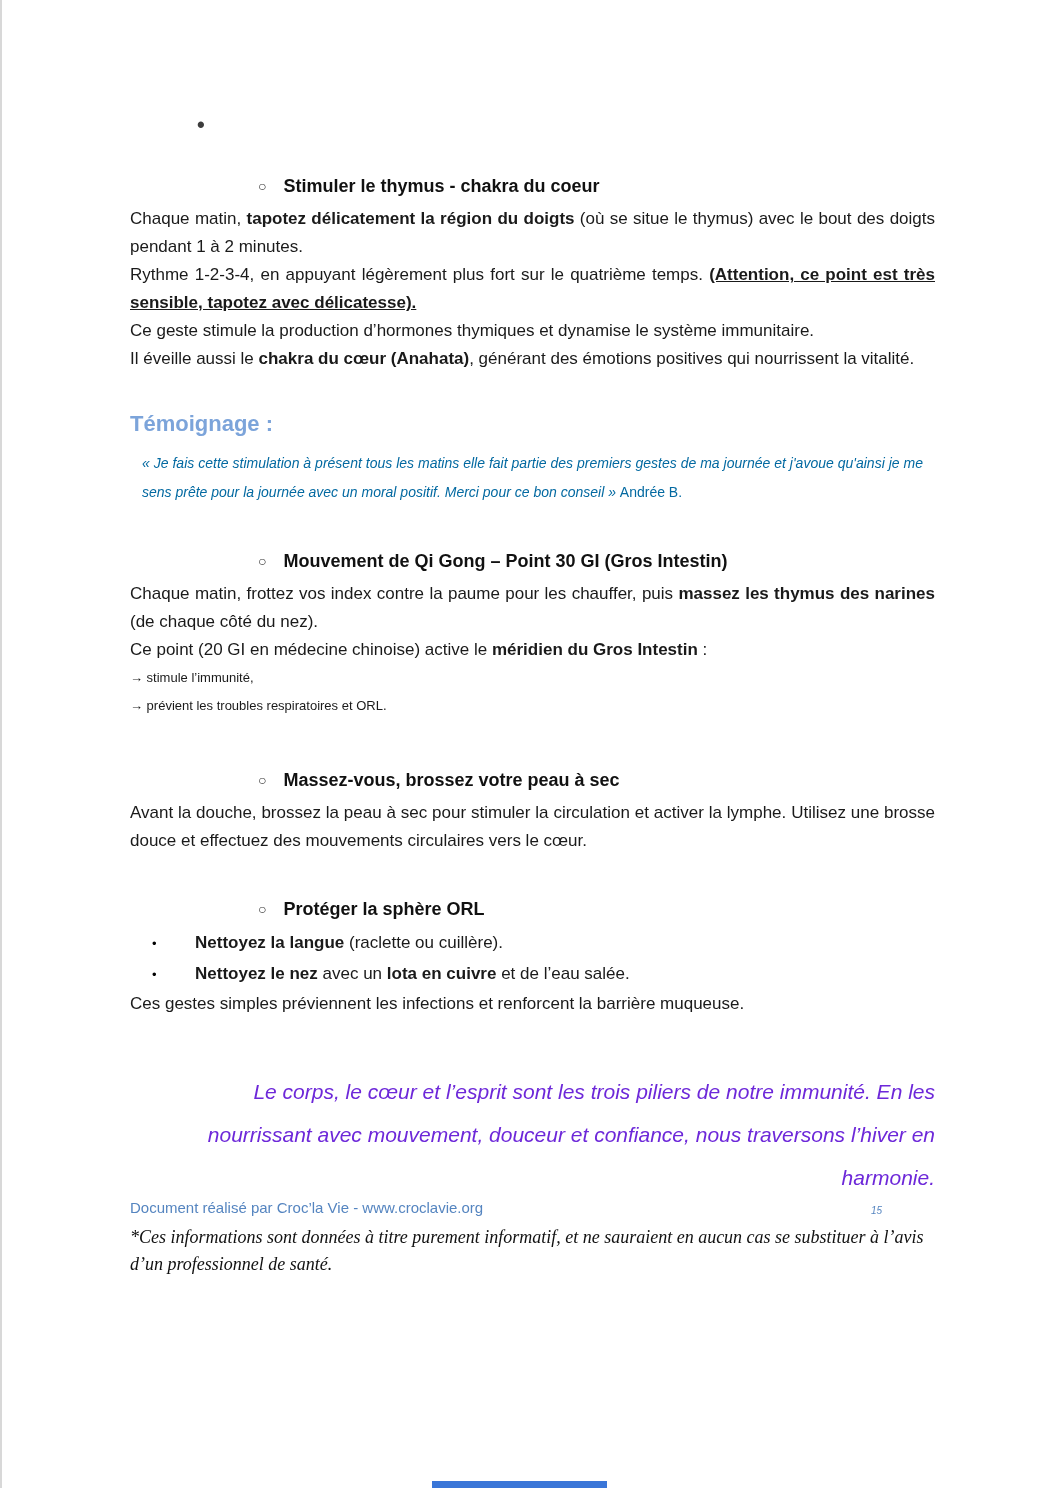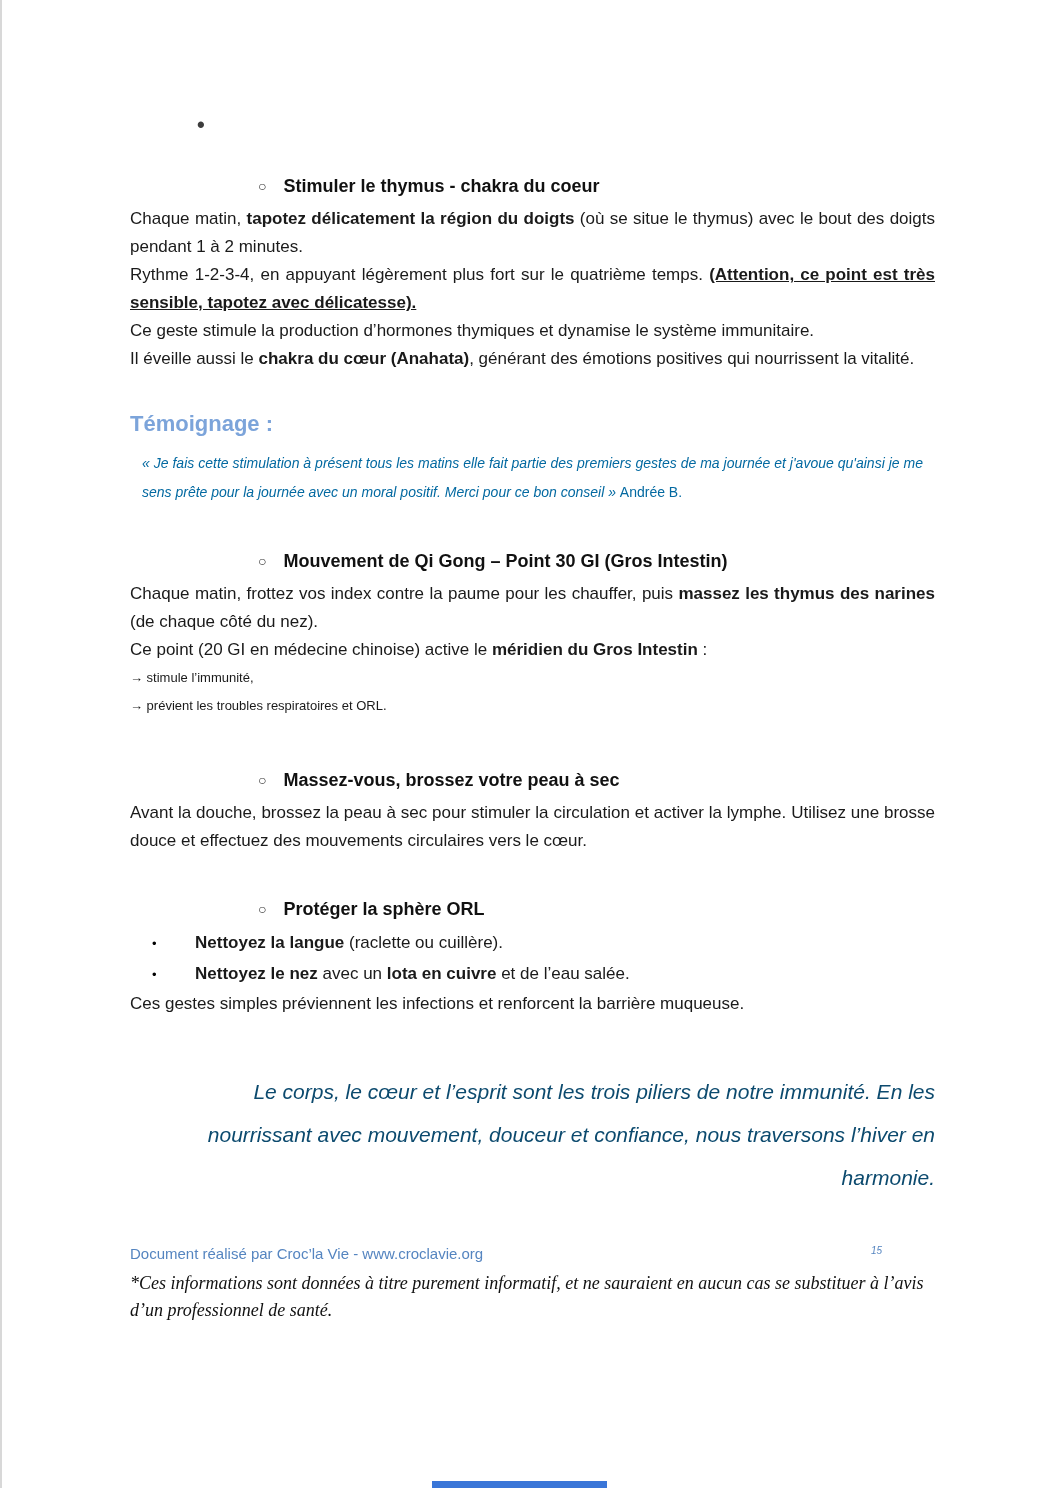--- a/index.html
+++ b/index.html
@@ -67,27 +67,26 @@
     display: flex; align-items: baseline;
     font-size: 17px; line-height: 30px;
   }
   .li-bullet {
     width: 12px; margin-left: 22px; margin-right: 31px;
     font-size: 13px; color: #000;
   }
   
   .closing-quote {
     margin: 52px 0 0 40px;
-    color: #0c4a6e; font-size: 21px; font-style: italic;
+    color: #6d28d9; font-size: 21px; font-style: italic;
     line-height: 43px; text-align: right;
   }
   
   .footer-row {
-    display: flex; justify-content: space-between; align-items: flex-start;
-    margin-top: 46px;
+    display: flex; justify-content: space-between; align-items: flex-end;
   }
   .footer-credit { color: #5585c0; font-size: 15px; }
   .footer-pagenum { color: #5585c0; font-size: 10px; margin-right: 53px; font-style: italic; }
   .disclaimer {
     margin: 8px 0 0 0;
     font-family: "Liberation Serif", serif;
     font-style: italic; font-size: 18px; line-height: 27px;
     color: #111; max-width: 812px;
   }
   

